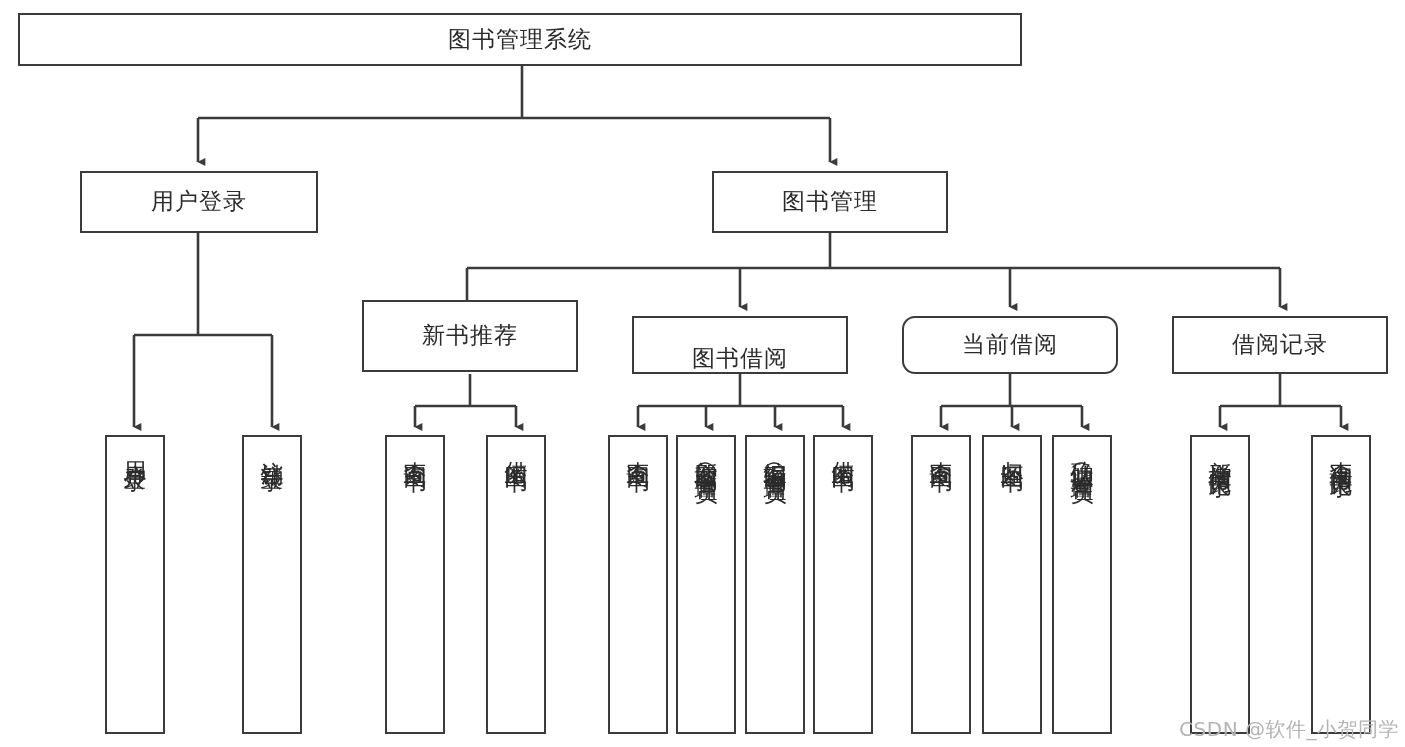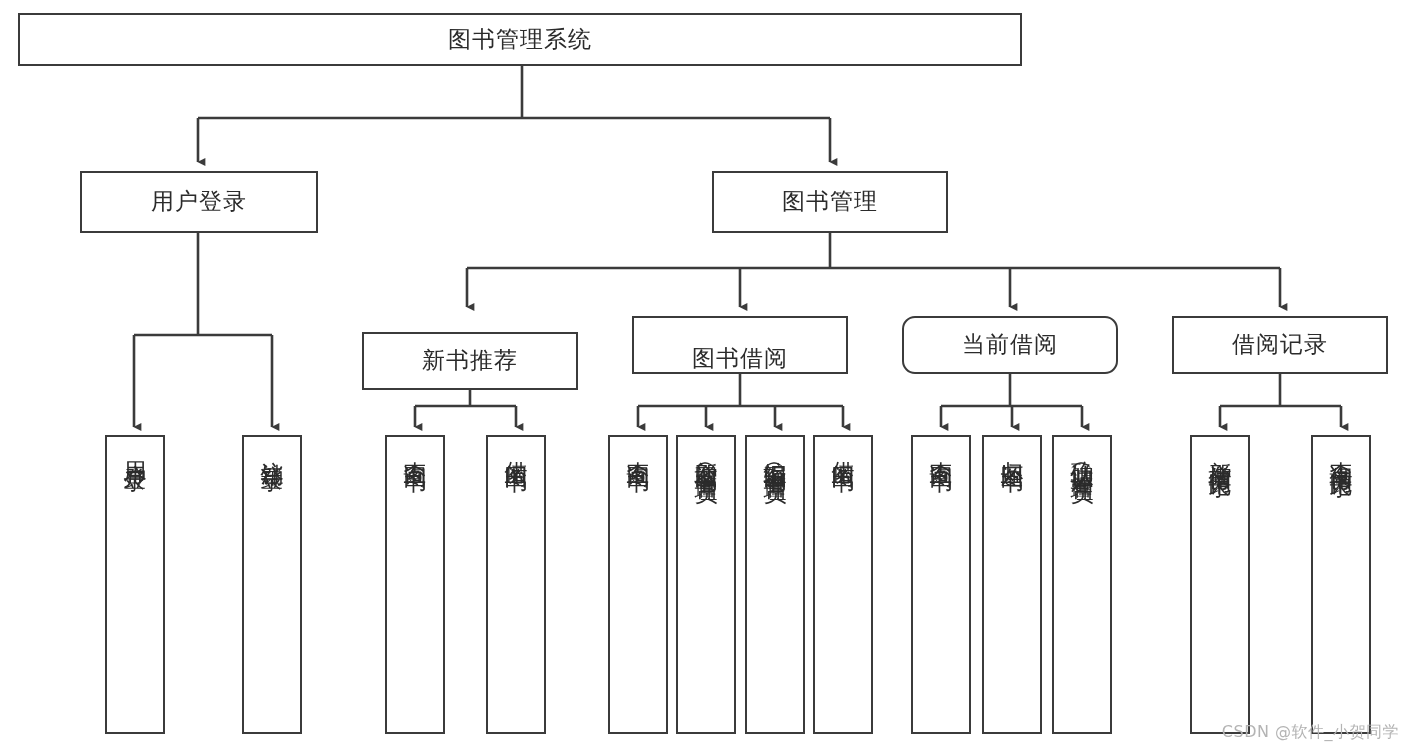--- a/index.html
+++ b/index.html
@@ -56,21 +56,21 @@
     writing-mode: vertical-rl;
     text-orientation: upright;
     font-size: 23px;
     letter-spacing: 3px;
     line-height: 1;
   }
   #watermark {
     position: absolute;
     right: 6px;
     bottom: 4px;
-    font-size: 16px;
+    font-size: 20px;
     color: #b4b4b4;
     letter-spacing: 0.5px;
     white-space: nowrap;
     font-family: "DejaVu Sans", "Liberation Sans", sans-serif;
   }
 </style>
 </head>
 <body>
 
 <div id="diagram-root">
@@ -130,21 +130,21 @@
   </div>
 
   <div class="node horizontal" id="n-user_login" style="left: 80px; top: 171px; width: 238px; height: 62px;">
     <span class="node-label">用户登录</span>
   </div>
 
   <div class="node horizontal" id="n-book_manage" style="left: 712px; top: 171px; width: 236px; height: 62px; font-family: Liberation Serif, serif;">
     <span class="node-label">图书管理</span>
   </div>
 
-  <div class="node horizontal" id="n-new_book_rec" style="left: 362px; top: 332px; width: 216px; height: 58px;">
+  <div class="node horizontal" id="n-new_book_rec" style="left: 362px; top: 300px; width: 216px; height: 72px;">
     <span class="node-label">新书推荐</span>
   </div>
 
   <div class="node horizontal" id="n-book_borrow" style="left: 632px; top: 316px; width: 216px; height: 58px; align-items: flex-end;">
     <span class="node-label">图书借阅</span>
   </div>
 
   <div class="node horizontal" id="n-current_borrow" style="left: 902px; top: 316px; width: 216px; height: 58px; border-radius: 13px;">
     <span class="node-label">当前借阅</span>
   </div>

